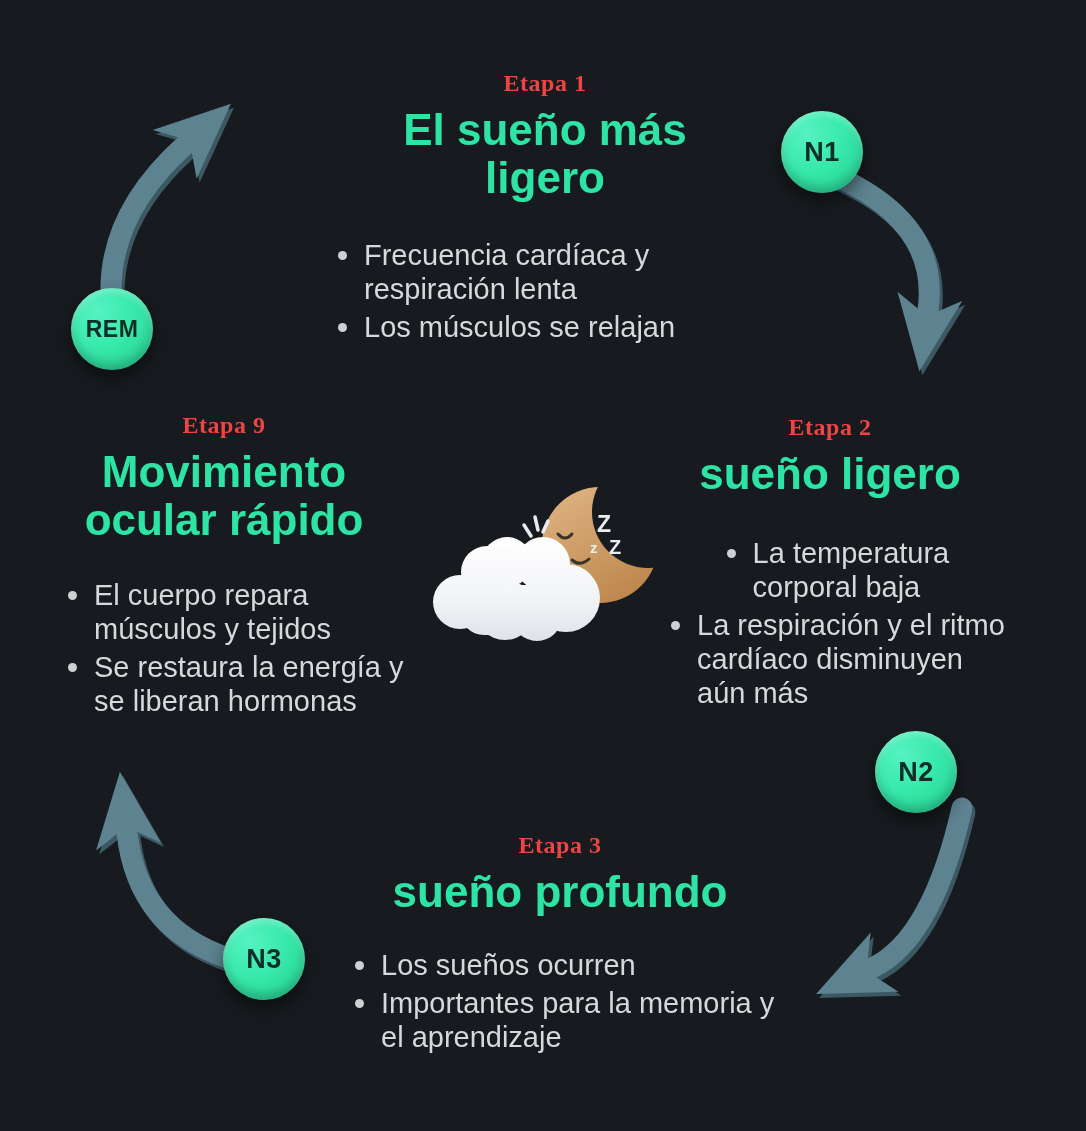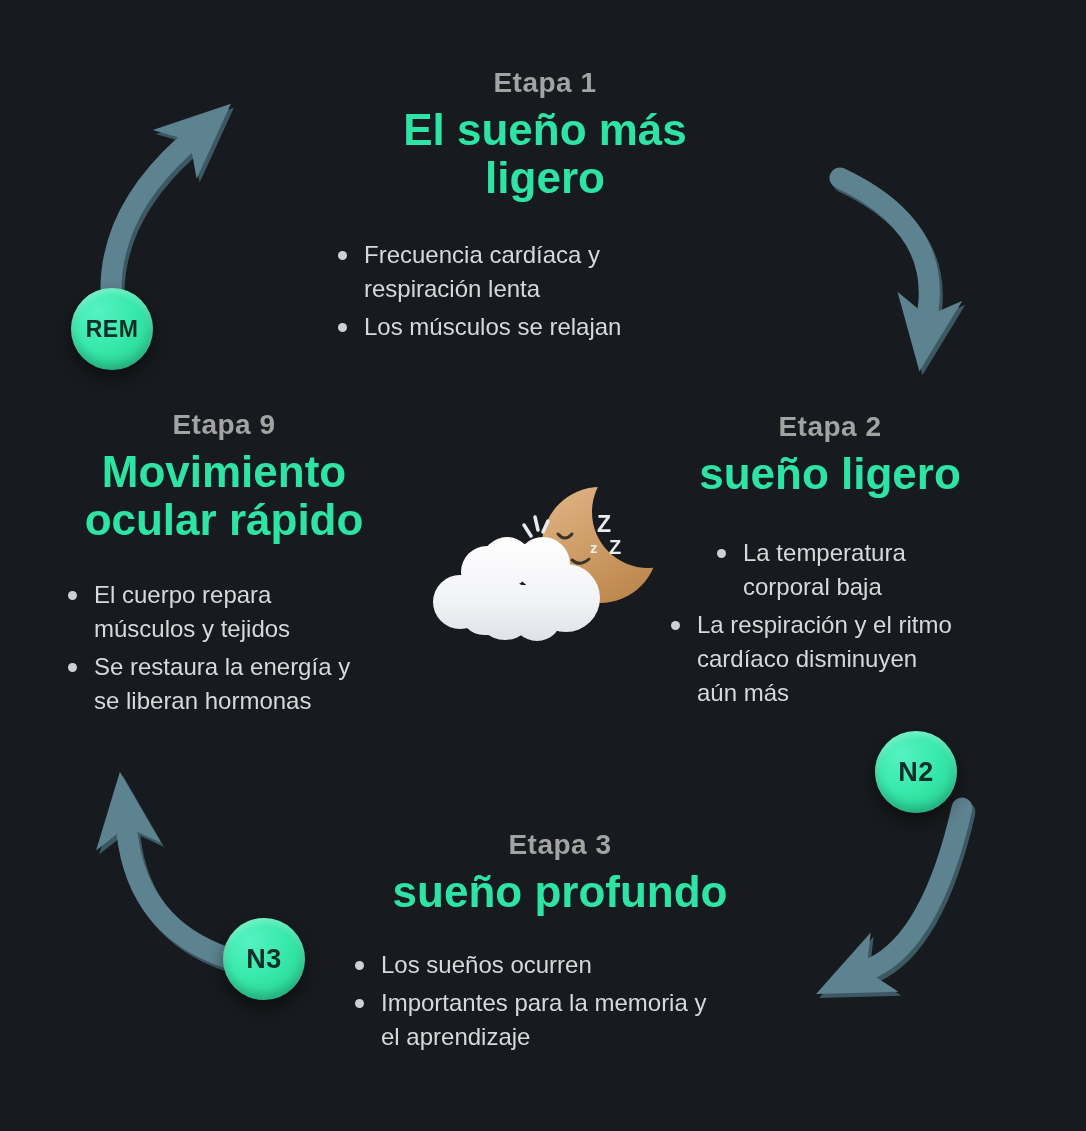--- a/index.html
+++ b/index.html
@@ -18,40 +18,40 @@
     left: 0; top: 0;
     width: 1086px; height: 1131px;
     pointer-events: none;
   }
   svg.arrows { z-index: 1; }
   svg.illus  { z-index: 2; }
 
   
   .stage { position: absolute; z-index: 2; text-align: center; }
   .stage .label {
-    font-size: 28px; line-height: 38px; font-weight: 700;
-    color: #a3a3a3; letter-spacing: 0.5px;
+    font-size: 24px; line-height: 38px; font-weight: 700;
+    color: #ef4444; letter-spacing: 0.5px; font-family: Liberation Serif, serif;
   }
   .stage .title {
     margin: 4px 0 0 0;
     font-size: 44px; line-height: 48px; font-weight: 600;
     color: #2ee4a4; white-space: pre-line;
   }
   .bullets {
     list-style: none; margin: 0; padding: 0;
     width: fit-content; text-align: left;
     display: flex; flex-direction: column; gap: 4px;
   }
   .bullet { display: flex; gap: 17px; }
   .bullet .dot {
     flex: 0 0 auto; width: 9px; height: 9px; border-radius: 50%;
     background: #cdd1d4; margin-top: 13px;
   }
   .bullet .text {
-    font-size: 24px; line-height: 34px; color: #d6d9db;
+    font-size: 29px; line-height: 34px; color: #d6d9db;
     white-space: pre-line;
   }
 
   .stage--1 { left: 240px; top: 64px;  width: 610px; }
   .stage--1 .bullets { margin: 36px 0 0 98px; }
   .stage--2 { left: 640px; top: 408px; width: 380px; }
   .stage--2 .bullets { margin: 38px 0 0 31px; align-items: center; }
   .stage--3 { left: 330px; top: 826px; width: 460px; }
   .stage--3 .bullets { margin: 32px 0 0 25px; }
   .stage--4 { left: 18px;  top: 406px; width: 412px; }
@@ -218,17 +218,18 @@
 músculos y tejidos</span>
       </li>
       <li class="bullet">
         <span class="dot"></span>
         <span class="text">Se restaura la energía y
 se liberan hormonas</span>
       </li>
     </ul>
   </section>
 
+  <div class="badge badge--n1">N1</div>
   <div class="badge badge--n2">N2</div>
   <div class="badge badge--n3">N3</div>
   <div class="badge badge--rem">REM</div>
 
 </div>
 
 </body></html>

